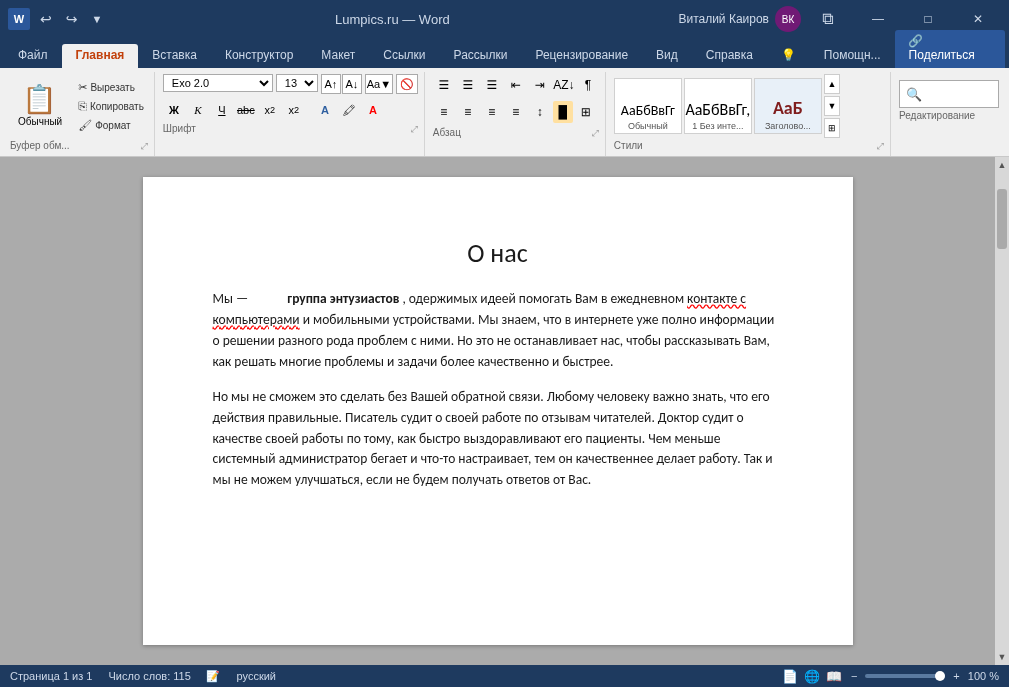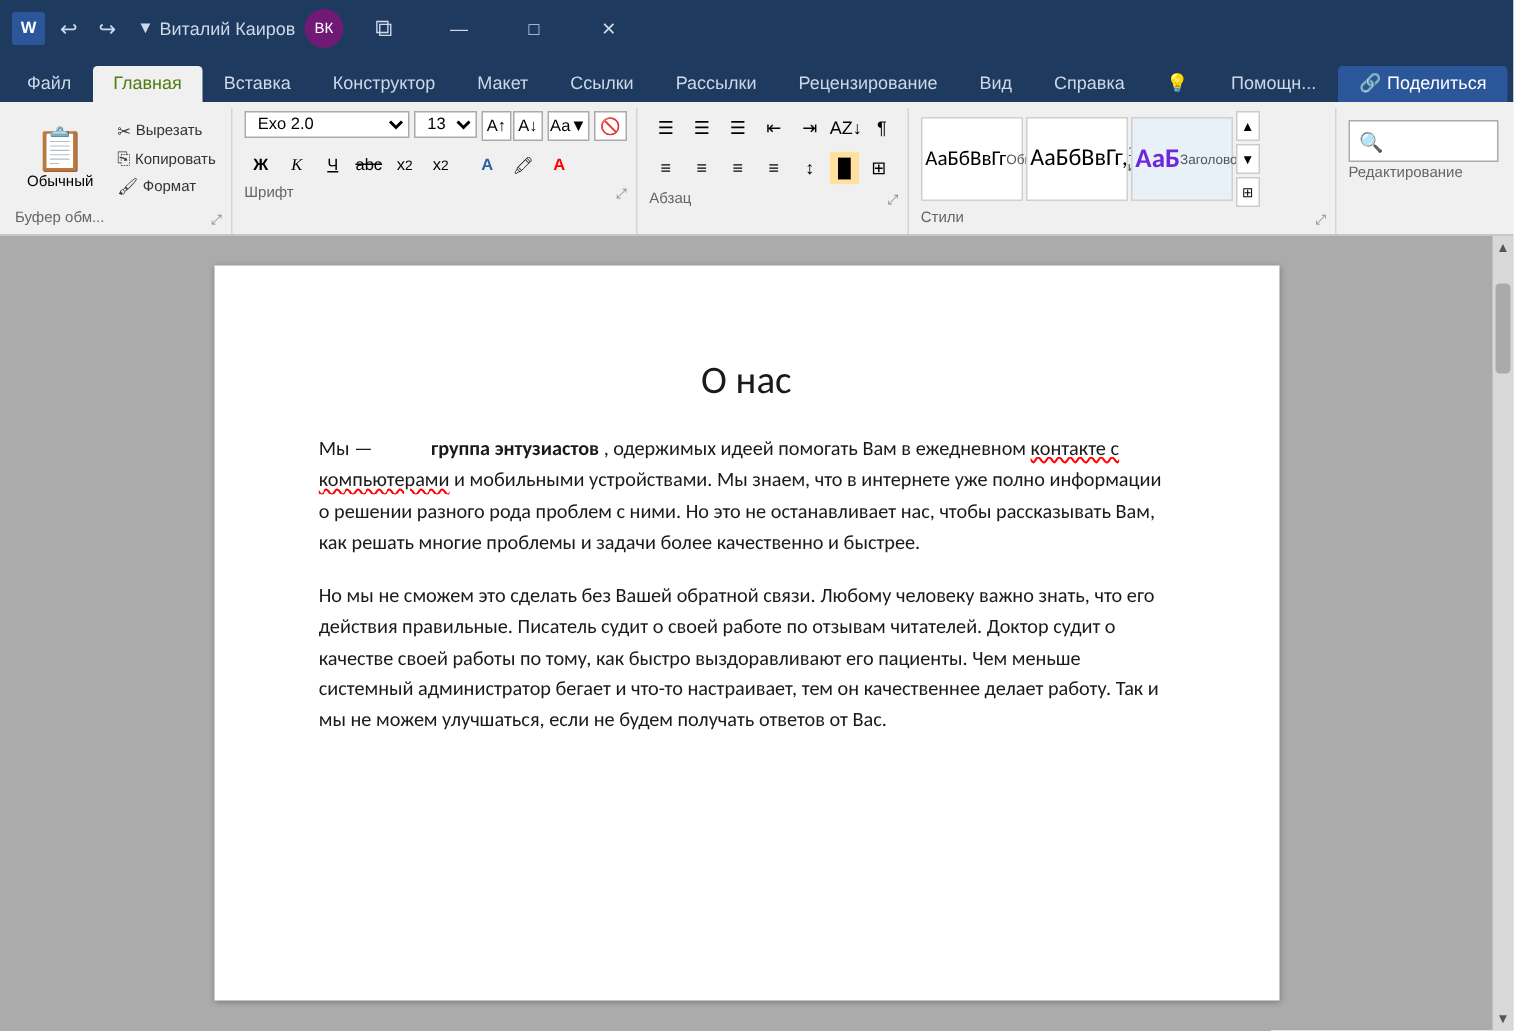--- a/index.html
+++ b/index.html
@@ -33,22 +33,22 @@
     }
     .ribbon-tab {
       padding: 4px 14px 6px;
       font-size: 12px;
       color: #cdd8e8;
       cursor: pointer;
       border-radius: 3px 3px 0 0;
     }
     .ribbon-tab.active {
       background: #f0f0f0;
-      color: #4d7c0f;
-      font-weight: 400;
+      color: #c2410c;
+      font-weight: 700;
       margin-top: 32px;
     }
 
     
     .ribbon {
       background: #f0f0f0;
       border-bottom: 1px solid #c8c8c8;
       min-height: 88px;
       display: flex;
       flex-direction: column;
@@ -141,23 +141,23 @@
       display: flex;
       align-items: center;
       gap: 2px;
     }
     .style-item {
       width: 68px;
       height: 56px;
       border: 1px solid #d0d0d0;
       background: white;
       display: flex;
-      flex-direction: row;
-      align-items: center;
-      justify-content: space-between;
+      flex-direction: column;
+      align-items: center;
+      justify-content: flex-end;
       cursor: pointer;
       font-size: 10px;
       padding: 2px;
     }
     .style-item.heading { background: #e8f0f8; }
     .style-preview { font-size: 14px; font-family: Calibri, Arial; margin-bottom: 2px; }
     .style-name { font-size: 9px; color: #555; }
     .styles-scroll { display: flex; flex-direction: column; gap: 2px; }
     .styles-scroll-btn { width: 16px; height: 20px; border: 1px solid #ccc; background: white; cursor: pointer; font-size: 9px; display: flex; align-items: center; justify-content: center; }
     .rl-expand { font-size: 9px; color: #888; cursor: pointer; }
@@ -266,20 +266,23 @@
   </style>
 </head>
 <body>
 
 <div class="title-bar">
   <div class="title-bar-left">
     <div class="title-icon">W</div>
     <span class="undo-btn">↩</span>
     <span class="redo-btn">↪</span>
     <span class="undo-btn" style="font-size:11px;">▼</span>
+  </div>
+  <div class="title-bar-center">
+    <span>Lumpics.ru — Word</span>
   </div>
   <div class="title-bar-right">
     <div class="user-section">
       <span>Виталий Каиров</span>
       <div class="user-avatar">
         <span>ВК</span>
       </div>
     </div>
     <div class="win-btn" style="font-size:16px;">⧉</div>
     <div class="win-btn">—</div>
@@ -404,21 +407,21 @@
         <div class="styles-gallery">
           <div class="style-item">
             <div class="style-preview">АаБбВвГг</div>
             <div class="style-name">Обычный</div>
           </div>
           <div class="style-item">
             <div class="style-preview" style="font-size:16px;">АаБбВвГг,</div>
             <div class="style-name">1 Без инте...</div>
           </div>
           <div class="style-item heading">
-            <div class="style-preview" style="font-size:18px;font-weight:bold;color:#6d28d9;">АаБ</div>
+            <div class="style-preview" style="font-size:18px;font-weight:bold;color:#7f1d1d;">АаБ</div>
             <div class="style-name">Заголово...</div>
           </div>
           <div class="styles-scroll">
             <div class="styles-scroll-btn">▲</div>
             <div class="styles-scroll-btn">▼</div>
             <div class="styles-scroll-btn">⊞</div>
           </div>
         </div>
         <div class="ribbon-group-header">
           <span class="ribbon-group-label">Стили</span>
@@ -458,14 +461,33 @@
     </div>
 
     <div class="scroll-bar-v">
       <div class="scroll-arrow">▲</div>
       <div class="scroll-thumb"></div>
       <div style="flex:1;"></div>
       <div class="scroll-arrow">▼</div>
     </div>
   </div>
 
+  <div class="status-bar">
+    <span>Страница 1 из 1</span>
+    <span>Число слов: 115</span>
+    <span>📝</span>
+    <span>русский</span>
+    <div class="status-right">
+      <div class="view-icons">
+        <span class="view-icon">📄</span>
+        <span class="view-icon">🌐</span>
+        <span class="view-icon">📖</span>
+      </div>
+      <span style="cursor:pointer;">−</span>
+      <div class="zoom-slider">
+        <div class="zoom-thumb"></div>
+      </div>
+      <span style="cursor:pointer;">+</span>
+      <span>100 %</span>
+    </div>
+  </div>
 
 </div>
 
 </body></html>

